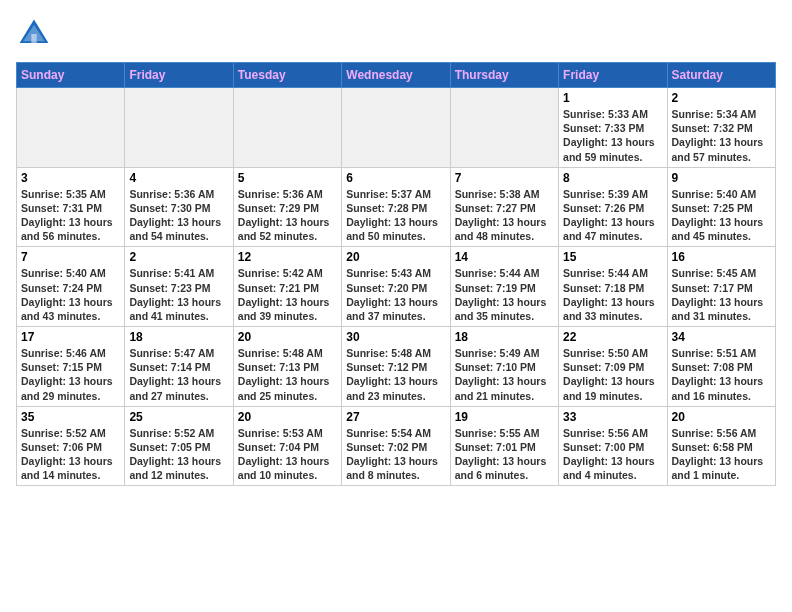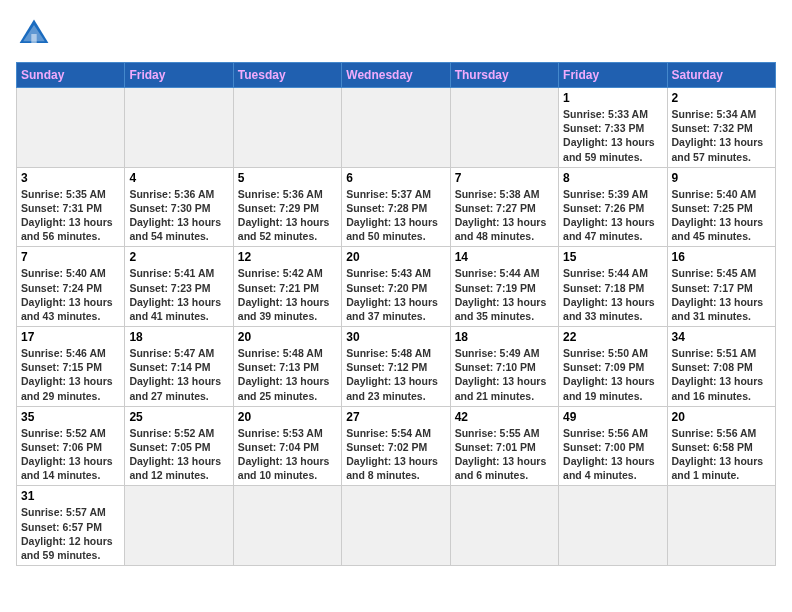--- a/index.html
+++ b/index.html
@@ -245,39 +245,27 @@
           </td>
           <td>
             <span class="day-number">20</span>
             <div class="day-info">Sunrise: 5:53 AM<br>Sunset: 7:04 PM<br>Daylight: 13 hours and 10 minutes.</div>
           </td>
           <td>
             <span class="day-number">27</span>
             <div class="day-info">Sunrise: 5:54 AM<br>Sunset: 7:02 PM<br>Daylight: 13 hours and 8 minutes.</div>
           </td>
           <td>
-            <span class="day-number">42</span>
+            <span class="day-number">19</span>
             <div class="day-info">Sunrise: 5:55 AM<br>Sunset: 7:01 PM<br>Daylight: 13 hours and 6 minutes.</div>
           </td>
           <td>
-            <span class="day-number">49</span>
+            <span class="day-number">33</span>
             <div class="day-info">Sunrise: 5:56 AM<br>Sunset: 7:00 PM<br>Daylight: 13 hours and 4 minutes.</div>
           </td>
           <td>
             <span class="day-number">20</span>
             <div class="day-info">Sunrise: 5:56 AM<br>Sunset: 6:58 PM<br>Daylight: 13 hours and 1 minute.</div>
           </td>
-        </tr>
-        <tr class="last-row">
-          <td>
-            <span class="day-number">31</span>
-            <div class="day-info">Sunrise: 5:57 AM<br>Sunset: 6:57 PM<br>Daylight: 12 hours and 59 minutes.</div>
-          </td>
-          <td class="empty"></td>
-          <td class="empty"></td>
-          <td class="empty"></td>
-          <td class="empty"></td>
-          <td class="empty"></td>
-          <td class="empty"></td>
         </tr>
       </tbody>
   </table>
 </div>
 
 </body></html>

